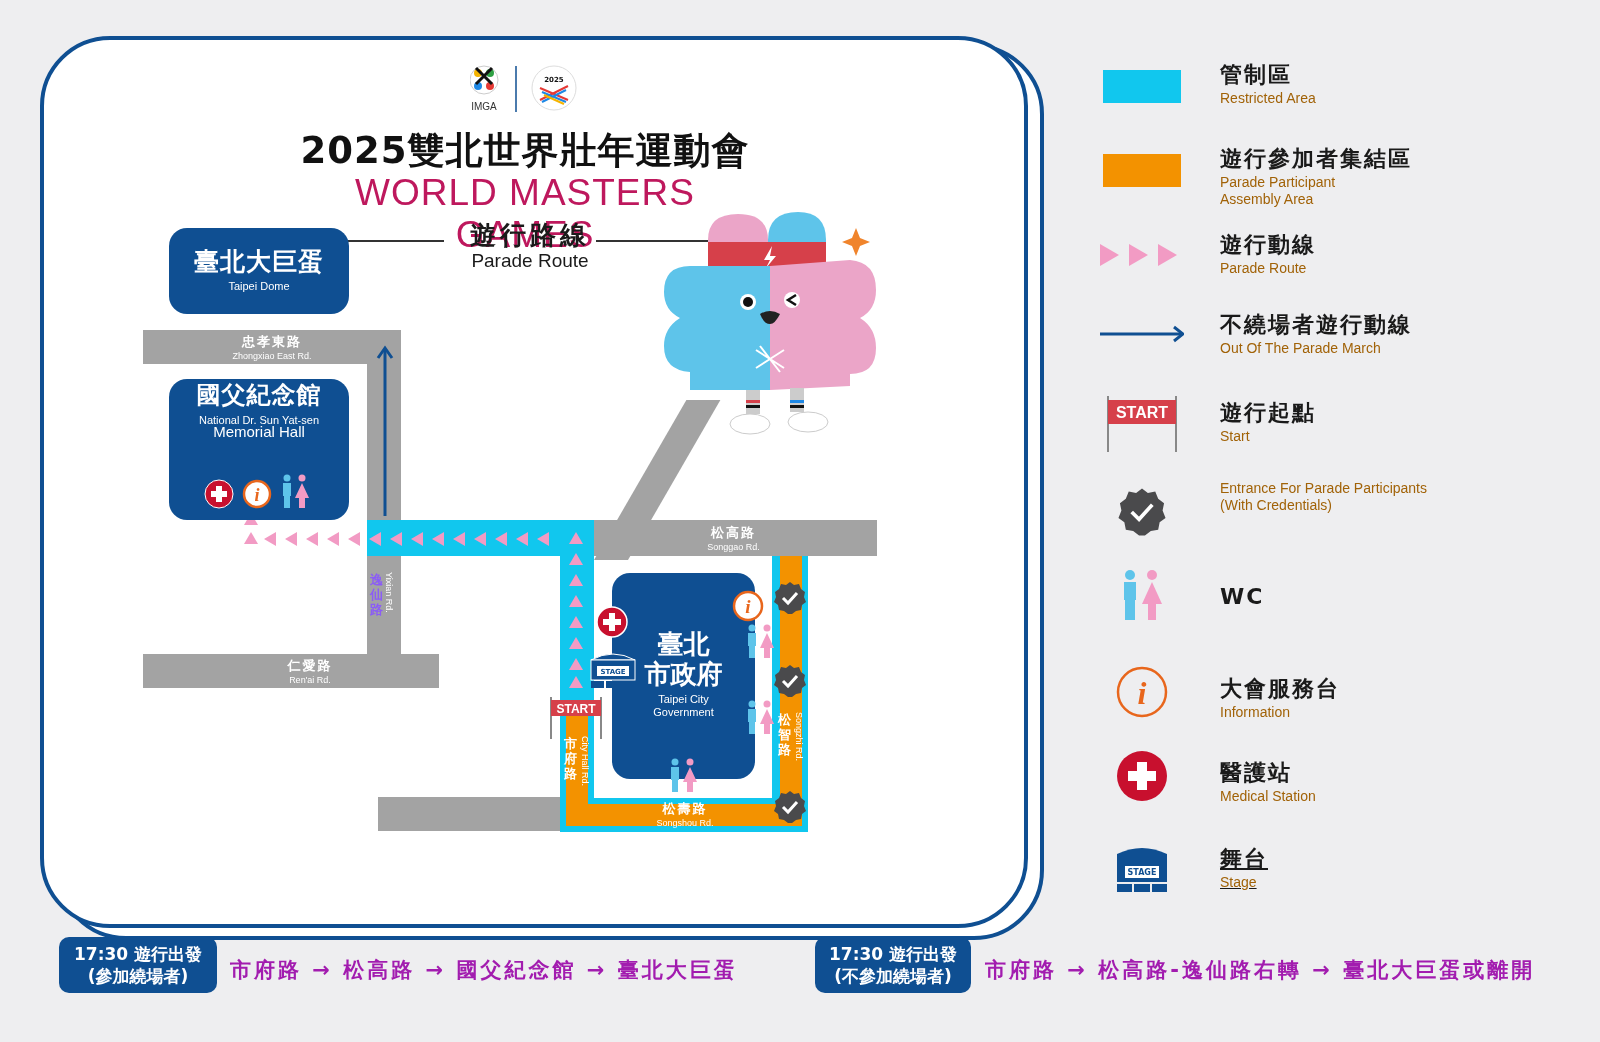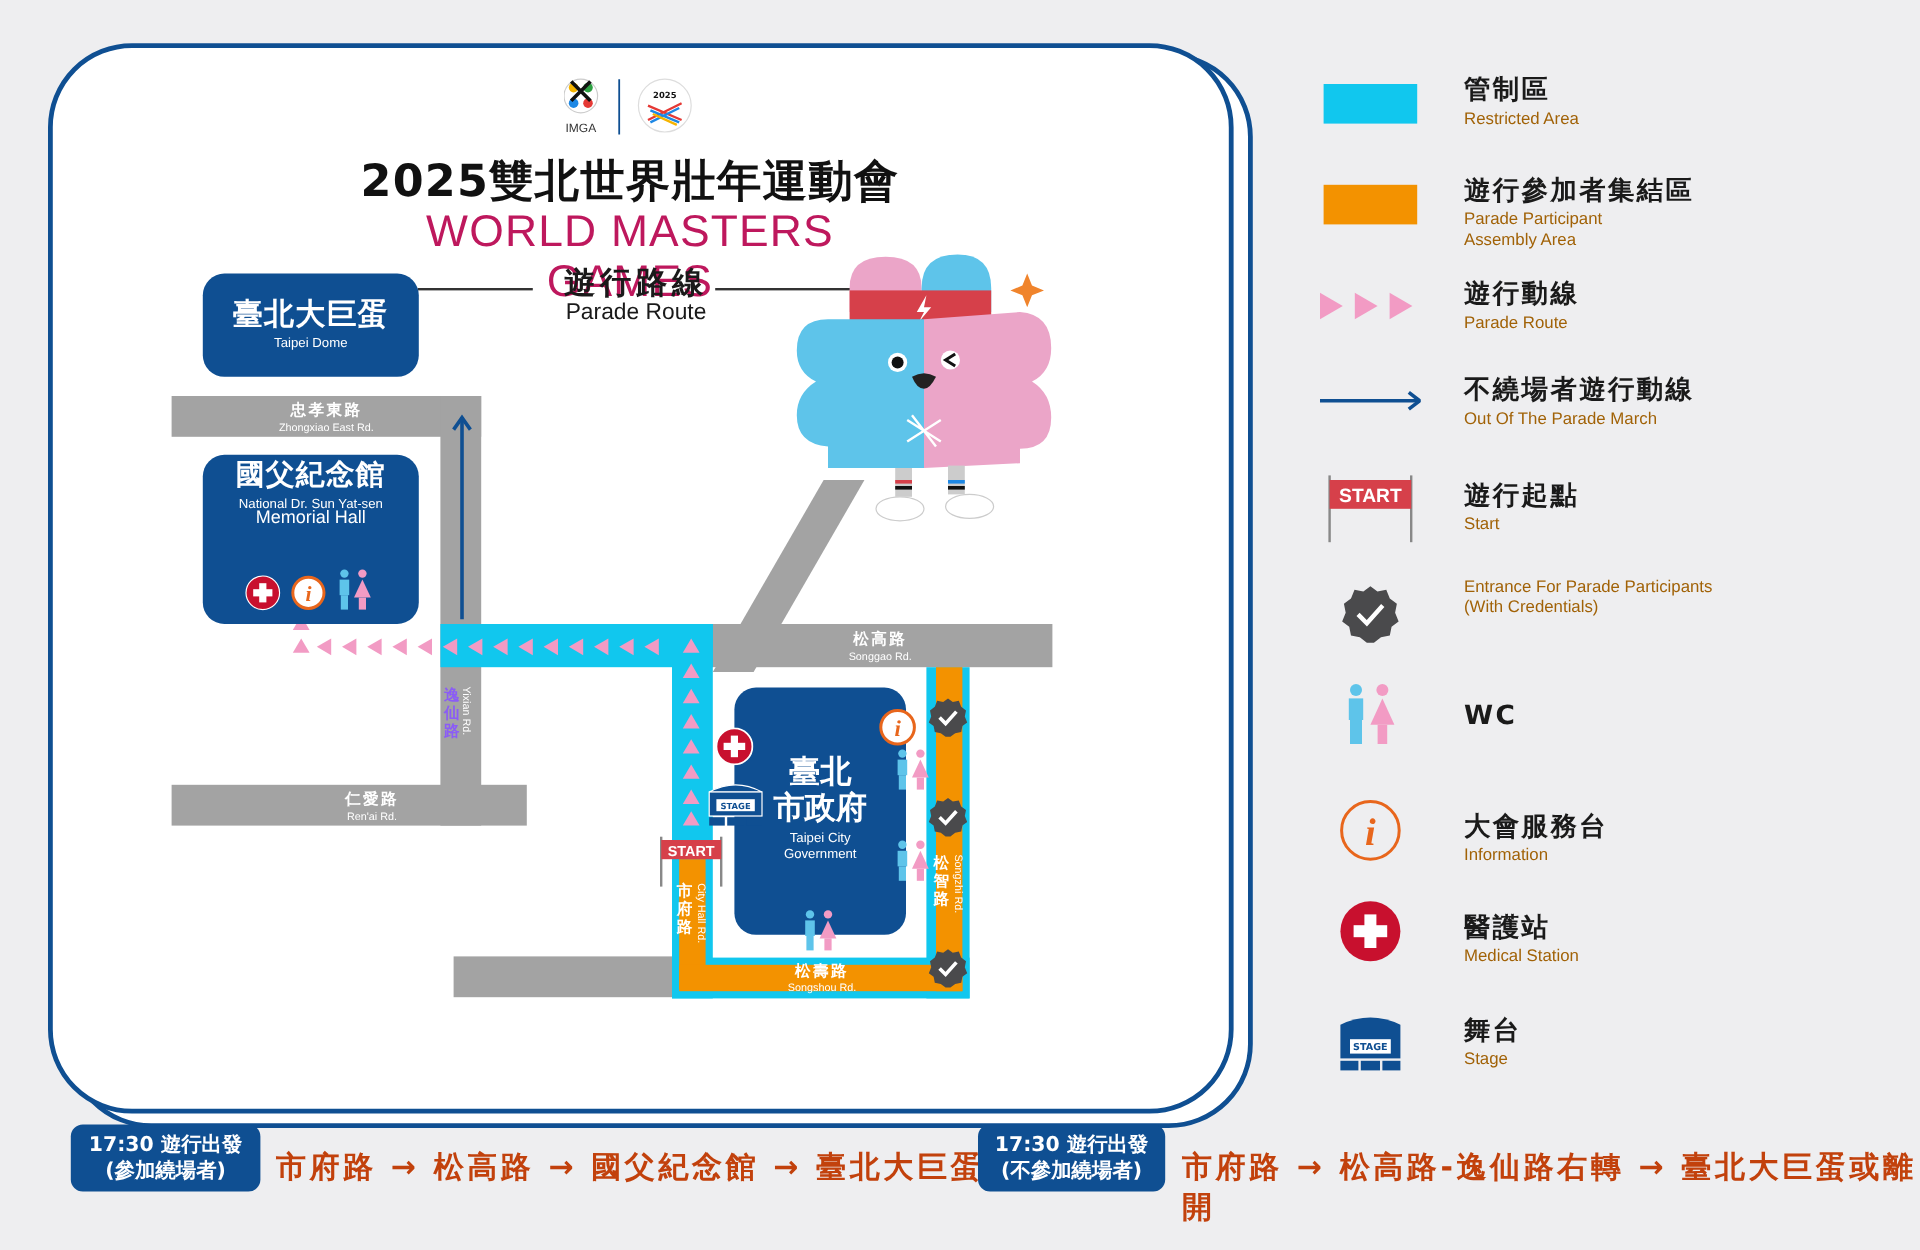--- a/index.html
+++ b/index.html
@@ -26,21 +26,21 @@
   .tri-u{width:0;height:0;border-left:7px solid transparent;border-right:7px solid transparent;border-bottom:12px solid #f29bc4;position:absolute;}
   .tri-r{width:0;height:0;border-top:11px solid transparent;border-bottom:11px solid transparent;border-left:19px solid #f29bc4;display:inline-block;margin-right:10px;}
   .badge{position:absolute;width:34px;height:34px;}
   .legend{left:1100px;top:60px;width:480px;}
   .leg-item{position:absolute;left:0;width:480px;}
   .leg-icon{position:absolute;left:0;width:84px;display:flex;align-items:center;justify-content:center;}
   .leg-text{position:absolute;left:120px;}
   .leg-zh{font-size:22px;font-weight:bold;letter-spacing:2px;color:#1a1a1a;}
   .leg-en{font-family:"Liberation Sans",sans-serif;font-size:14px;color:#a16207;line-height:17px;}
   .route-box{background:#0f4f92;color:#fff;border-radius:10px;text-align:center;font-weight:bold;font-size:17px;line-height:22px;padding:6px 0;}
-  .route-text{color:#c2410c;font-weight:bold;font-size:25px;letter-spacing:3px;}
+  .route-text{color:#a21caf;font-weight:bold;font-size:21px;letter-spacing:3px;}
 </style>
 </head>
 <body>
 
 <div class="abs frame-back"></div>
 <div class="abs frame-front"></div>
 
 <div class="abs logos">
   <svg width="130" height="56" viewBox="0 0 130 56">
     <g>
@@ -388,21 +388,21 @@
         <svg width="52" height="52">
           <path d="M1 12 Q26 0 51 12 L51 18 L1 18 Z" fill="#0f4f92"></path>
           <rect x="1" y="18" width="50" height="22" fill="#0f4f92"></rect>
           <rect x="9" y="24" width="34" height="12" fill="#fff"></rect>
           <text x="26" y="33" text-anchor="middle" font-size="8" font-weight="bold" fill="#0f4f92">STAGE</text>
           <rect x="1" y="42" width="15" height="8" fill="#0f4f92"></rect>
           <rect x="18" y="42" width="16" height="8" fill="#0f4f92"></rect>
           <rect x="36" y="42" width="15" height="8" fill="#0f4f92"></rect>
         </svg>
       </div>
-    <div class="leg-text" style="top:2px;">
+    <div class="leg-text" style="top:2px;text-decoration:underline;">
         <div class="leg-zh">舞台</div>
         <div class="leg-en">Stage</div>
       </div>
   </div>
 </div>
 
 <div class="abs route-box" style="left:59px;top:937px;width:158px;">
   <div>17:30 遊行出發</div>
     <div>(參加繞場者)</div>
 </div>

